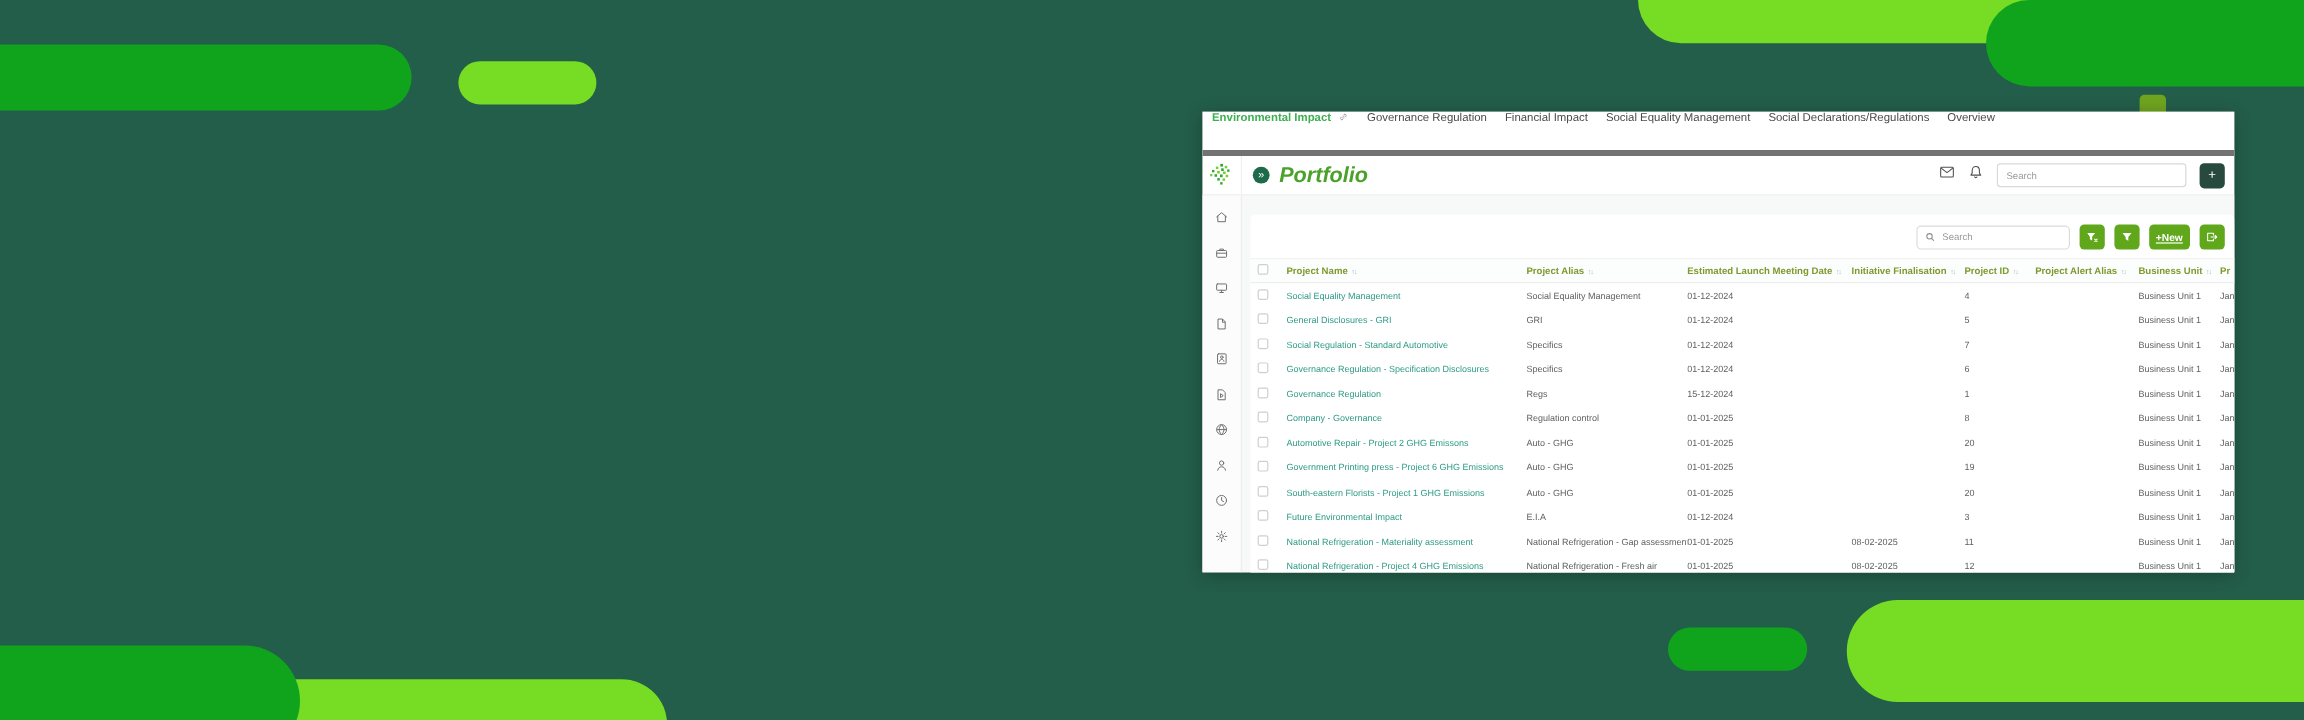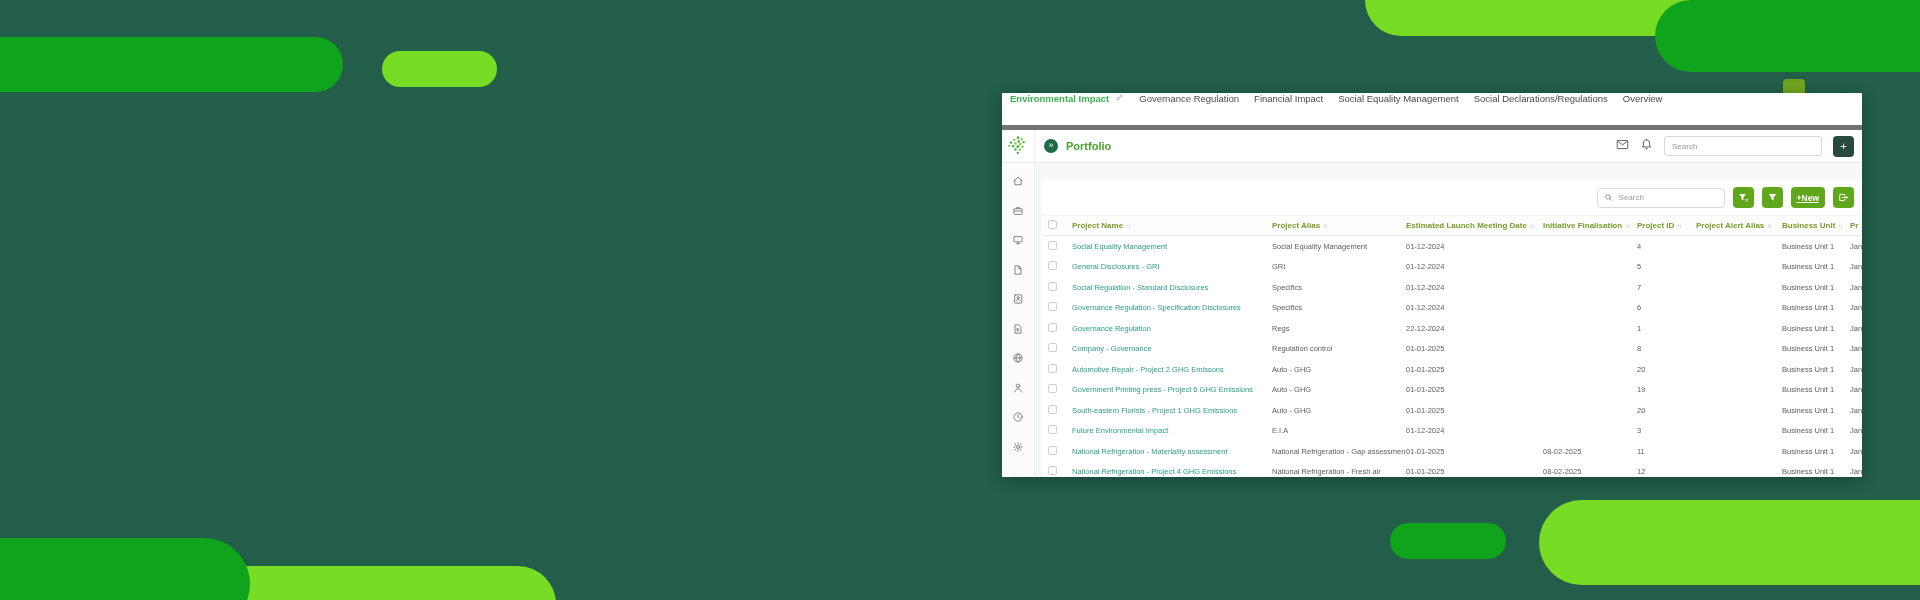--- a/index.html
+++ b/index.html
@@ -22,21 +22,21 @@
   .nav{height:37px;display:flex;align-items:flex-start;gap:15px;padding:0 8px;border-bottom:5px solid #737373;
        font-size:9.5px;color:#4a4a4a;white-space:nowrap;}
   .nav-item{cursor:pointer;}
   .nav-item.active{color:var(--nav-active);font-weight:bold;margin-right:-9px;}
   .nav-link-ic{display:flex;align-items:center;}
 
   .hdr{height:33px;display:flex;align-items:center;border-bottom:1px solid #e9e9e9;}
   .hdr-logo-cell{width:33px;align-self:stretch;display:flex;align-items:center;justify-content:center;border-right:1px solid #f0f0f0;}
   .collapse-btn{width:14px;height:14px;border-radius:50%;background:var(--collapse-bg);color:#fff;font-size:9px;
        display:flex;align-items:center;justify-content:center;margin:0 8px 0 9px;cursor:pointer;line-height:1;padding-bottom:1px;}
-  .hdr-title{font-size:11px;font-weight:bold;color:var(--title-green);}
+  .hdr-title{font-size:18px;font-weight:bold;color:var(--title-green);font-style:italic;}
   .hdr-right{margin-left:auto;display:flex;align-items:center;gap:11px;padding-right:8px;}
   .top-search{width:158px;height:20px;border:1px solid #d9d9d9;border-radius:3px;font-size:8px;color:#555;padding:0 7px;outline:none;}
   .top-search::placeholder{color:#9a9a9a;}
   .plus-btn{width:21px;height:21px;border-radius:4px;background:var(--dark-btn);color:#fff;font-size:11px;
        display:flex;align-items:center;justify-content:center;cursor:pointer;line-height:1;}
 
   .body{position:absolute;top:70px;left:0;right:0;bottom:0;display:flex;}
   .sidebar{width:33px;background:#fcfcfc;border-right:1px solid #ededed;display:flex;flex-direction:column;
        align-items:center;padding-top:12px;gap:17.5px;}
   .side-ic{width:12px;height:12px;display:flex;align-items:center;justify-content:center;cursor:pointer;}
@@ -265,21 +265,21 @@
                 <div class="cell">01-12-2024</div>
                 <div class="cell"></div>
                 <div class="cell">5</div>
                 <div class="cell"></div>
                 <div class="cell">Business Unit 1</div>
                 <div class="cell">Jan</div>
               </div>
               <div class="trow">
                 <div></div>
                 <div><span class="cb" style="display: inline-block;"></span></div>
-                <div class="cell"><a class="link" href="#">Social Regulation - Standard Disclosures</a></div>
+                <div class="cell"><a class="link" href="#">Social Regulation - Standard Automotive</a></div>
                 <div class="cell">Specifics</div>
                 <div class="cell">01-12-2024</div>
                 <div class="cell"></div>
                 <div class="cell">7</div>
                 <div class="cell"></div>
                 <div class="cell">Business Unit 1</div>
                 <div class="cell">Jan</div>
               </div>
               <div class="trow">
                 <div></div>
@@ -291,21 +291,21 @@
                 <div class="cell">6</div>
                 <div class="cell"></div>
                 <div class="cell">Business Unit 1</div>
                 <div class="cell">Jan</div>
               </div>
               <div class="trow">
                 <div></div>
                 <div><span class="cb" style="display: inline-block;"></span></div>
                 <div class="cell"><a class="link" href="#">Governance Regulation</a></div>
                 <div class="cell">Regs</div>
-                <div class="cell">22-12-2024</div>
+                <div class="cell">15-12-2024</div>
                 <div class="cell"></div>
                 <div class="cell">1</div>
                 <div class="cell"></div>
                 <div class="cell">Business Unit 1</div>
                 <div class="cell">Jan</div>
               </div>
               <div class="trow">
                 <div></div>
                 <div><span class="cb" style="display: inline-block;"></span></div>
                 <div class="cell"><a class="link" href="#">Company - Governance</a></div>

